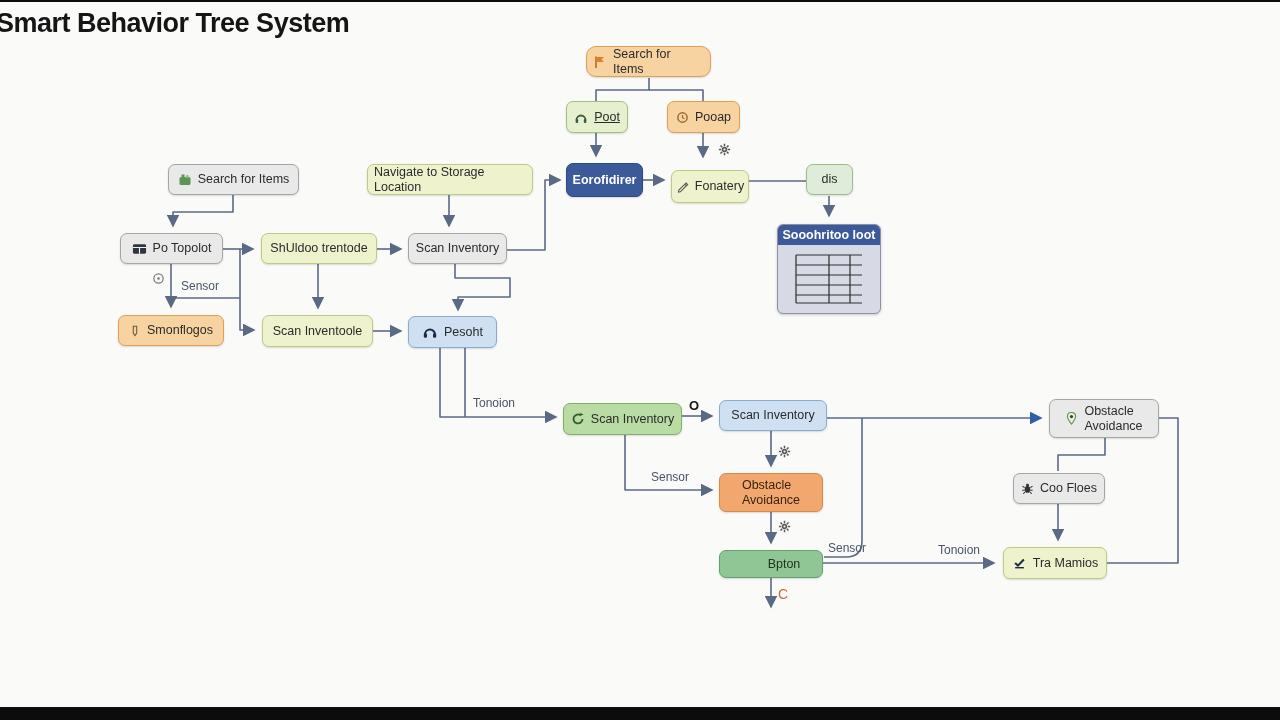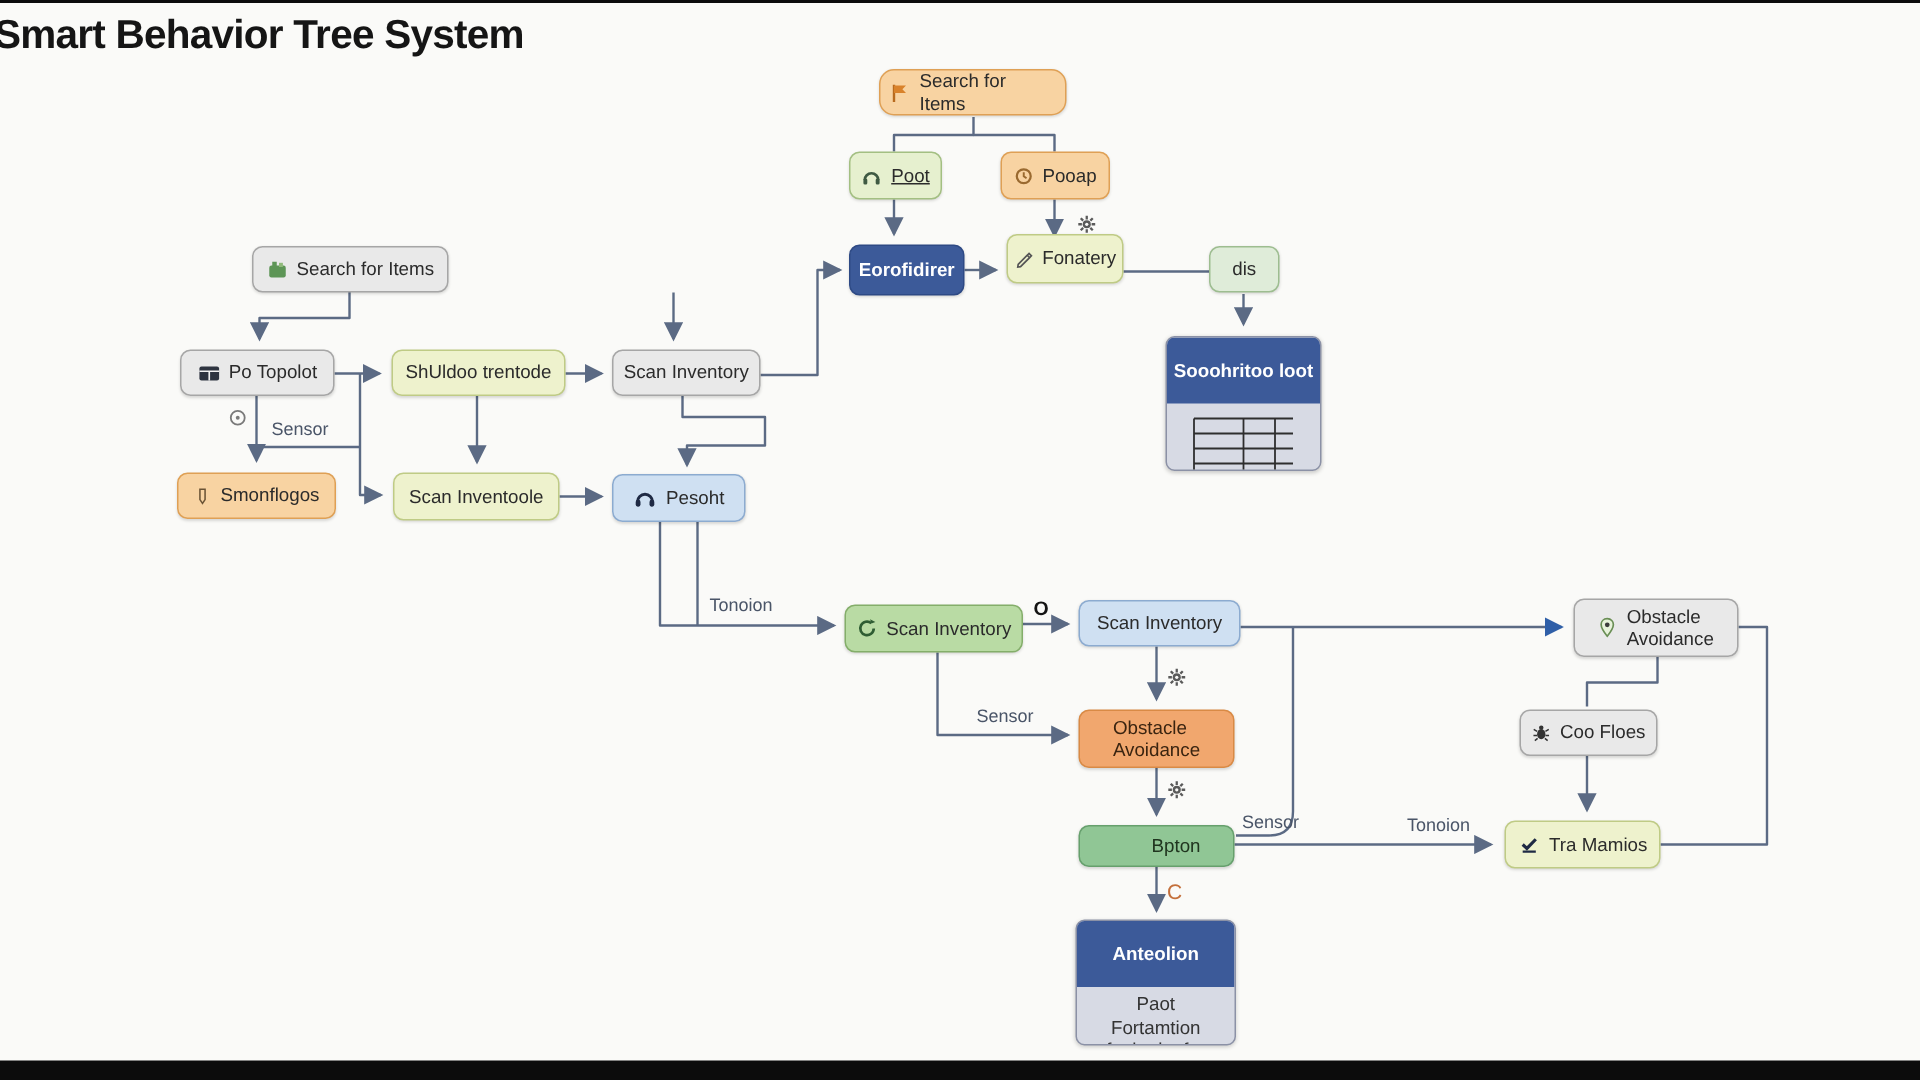--- a/index.html
+++ b/index.html
@@ -19,21 +19,21 @@
   .c-yellowgreen{background:#eef2cd;border-color:#bfcb85;}
   .c-pale{background:#dfecd9;border-color:#9dbd90;}
   .c-gray{background:#e9e9e9;border-color:#a6a6a6;}
   .c-blue{background:#cfe0f2;border-color:#8cabd0;}
   .c-bluedark{background:#3c5a99;border-color:#2e4a85;color:#fff;font-weight:bold;}
   .c-greenmid{background:#b9dba4;border-color:#84ae6a;}
   .c-greenbtn{background:#90c695;border-color:#66a06d;color:#20351f;padding-left:32px;}
   .blocknode{position:absolute;border:1.4px solid #8b91a6;border-radius:6px;overflow:hidden;
              box-sizing:border-box;box-shadow:0 1px 3px rgba(0,0,0,.2);background:#d7dae4;}
   .bhead{background:#3c5a99;color:#fff;font-weight:bold;font-size:12.5px;text-align:center;
-         padding:15px 2px;}
+         padding:3px 2px;}
   .bbody{font-size:12.5px;color:#333;text-align:center;white-space:pre-line;padding:4px 2px;line-height:1.25;}
   .tgrid{display:flex;align-items:center;justify-content:center;padding:6px 0;}
   .elabel{position:absolute;font-size:12px;color:#4a5568;}
   .mark{position:absolute;font-weight:bold;color:#141414;font-size:13px;}
   .cmark{position:absolute;font-size:14px;color:#c4703c;}
   .minicon{position:absolute;line-height:0;}
   .ic{display:inline-flex;line-height:0;flex:none;}
   .lbl{display:inline-block;}
 </style>
 </head>
@@ -118,21 +118,21 @@
           <path d="M7 4.2 V7 L9 8.4" fill="none" stroke="#9a6a30" stroke-width="1.4"></path>
         </svg>
     </span>
     <span class="lbl">Pooap</span>
   </div>
 
   <div class="node c-bluedark" style="left:566px;top:163px;width:77px;height:34px">
     <span class="lbl">Eorofidirer</span>
   </div>
 
-  <div class="node c-yellowgreen" style="left:671px;top:156px;width:78px;height:33px">
+  <div class="node c-yellowgreen" style="left:671px;top:170px;width:78px;height:33px">
     <span class="ic">
       <svg width="13" height="13" viewBox="0 0 14 14">
           <path d="M3 11 L9.5 4.5 L11.2 6.2 L4.7 12.7 L2.7 13 Z M9.5 4.5 L10.8 3.2 L12.5 4.9 L11.2 6.2" fill="none" stroke="#555" stroke-width="1.2"></path>
         </svg>
     </span>
     <span class="lbl">Fonatery</span>
   </div>
 
   <div class="node c-pale" style="left:806px;top:164px;width:47px;height:31px">
     <span class="lbl">dis</span>
@@ -173,20 +173,23 @@
 
   <div class="node c-orange" style="left:118px;top:315px;width:106px;height:31px">
     <span class="ic">
       <svg width="12" height="13" viewBox="0 0 14 14">
           <path d="M5 2 H9 L9 10 L7 13 L5 10 Z" fill="none" stroke="#6a5335" stroke-width="1.2"></path>
         </svg>
     </span>
     <span class="lbl">Smonflogos</span>
   </div>
 
+  <div class="node c-yellowgreen" style="left:367px;top:164px;width:166px;height:31px">
+    <span class="lbl">Navigate to Storage Location</span>
+  </div>
 
   <div class="node c-yellowgreen" style="left:261px;top:233px;width:116px;height:31px">
     <span class="lbl">ShUldoo trentode</span>
   </div>
 
   <div class="node c-gray" style="left:408px;top:233px;width:99px;height:31px">
     <span class="lbl">Scan Inventory</span>
   </div>
 
   <div class="node c-yellowgreen" style="left:262px;top:315px;width:111px;height:32px">
@@ -220,27 +223,20 @@
 
   <div class="node c-orange2" style="left:719px;top:473px;width:104px;height:39px">
     <span class="lbl">Obstacle
 Avoidance</span>
   </div>
 
   <div class="node c-greenbtn" style="left:719px;top:550px;width:104px;height:28px">
     <span class="lbl">Bpton</span>
   </div>
 
-  <div class="blocknode" style="left:717px;top:613px;width:107px;height:84px">
-    <div class="bhead">Anteolion</div>
-    <div class="bbody">Paot
-Fortamtion
-fonkralat for
-Aueidance</div>
-  </div>
 
   <div class="node c-gray" style="left:1049px;top:399px;width:110px;height:39px">
     <span class="ic">
       <svg width="13" height="15" viewBox="0 0 14 15">
           <path d="M7 1 C4.2 1 2.6 3 2.6 5.2 C2.6 8.2 7 13.6 7 13.6 C7 13.6 11.4 8.2 11.4 5.2 C11.4 3 9.8 1 7 1 Z" fill="#e7f2da" stroke="#6a8f55" stroke-width="1.2"></path>
           <circle cx="7" cy="5.4" r="1.7" fill="#3c3c3c"></circle>
         </svg>
     </span>
     <span class="lbl">Obstacle
 Avoidance</span>

